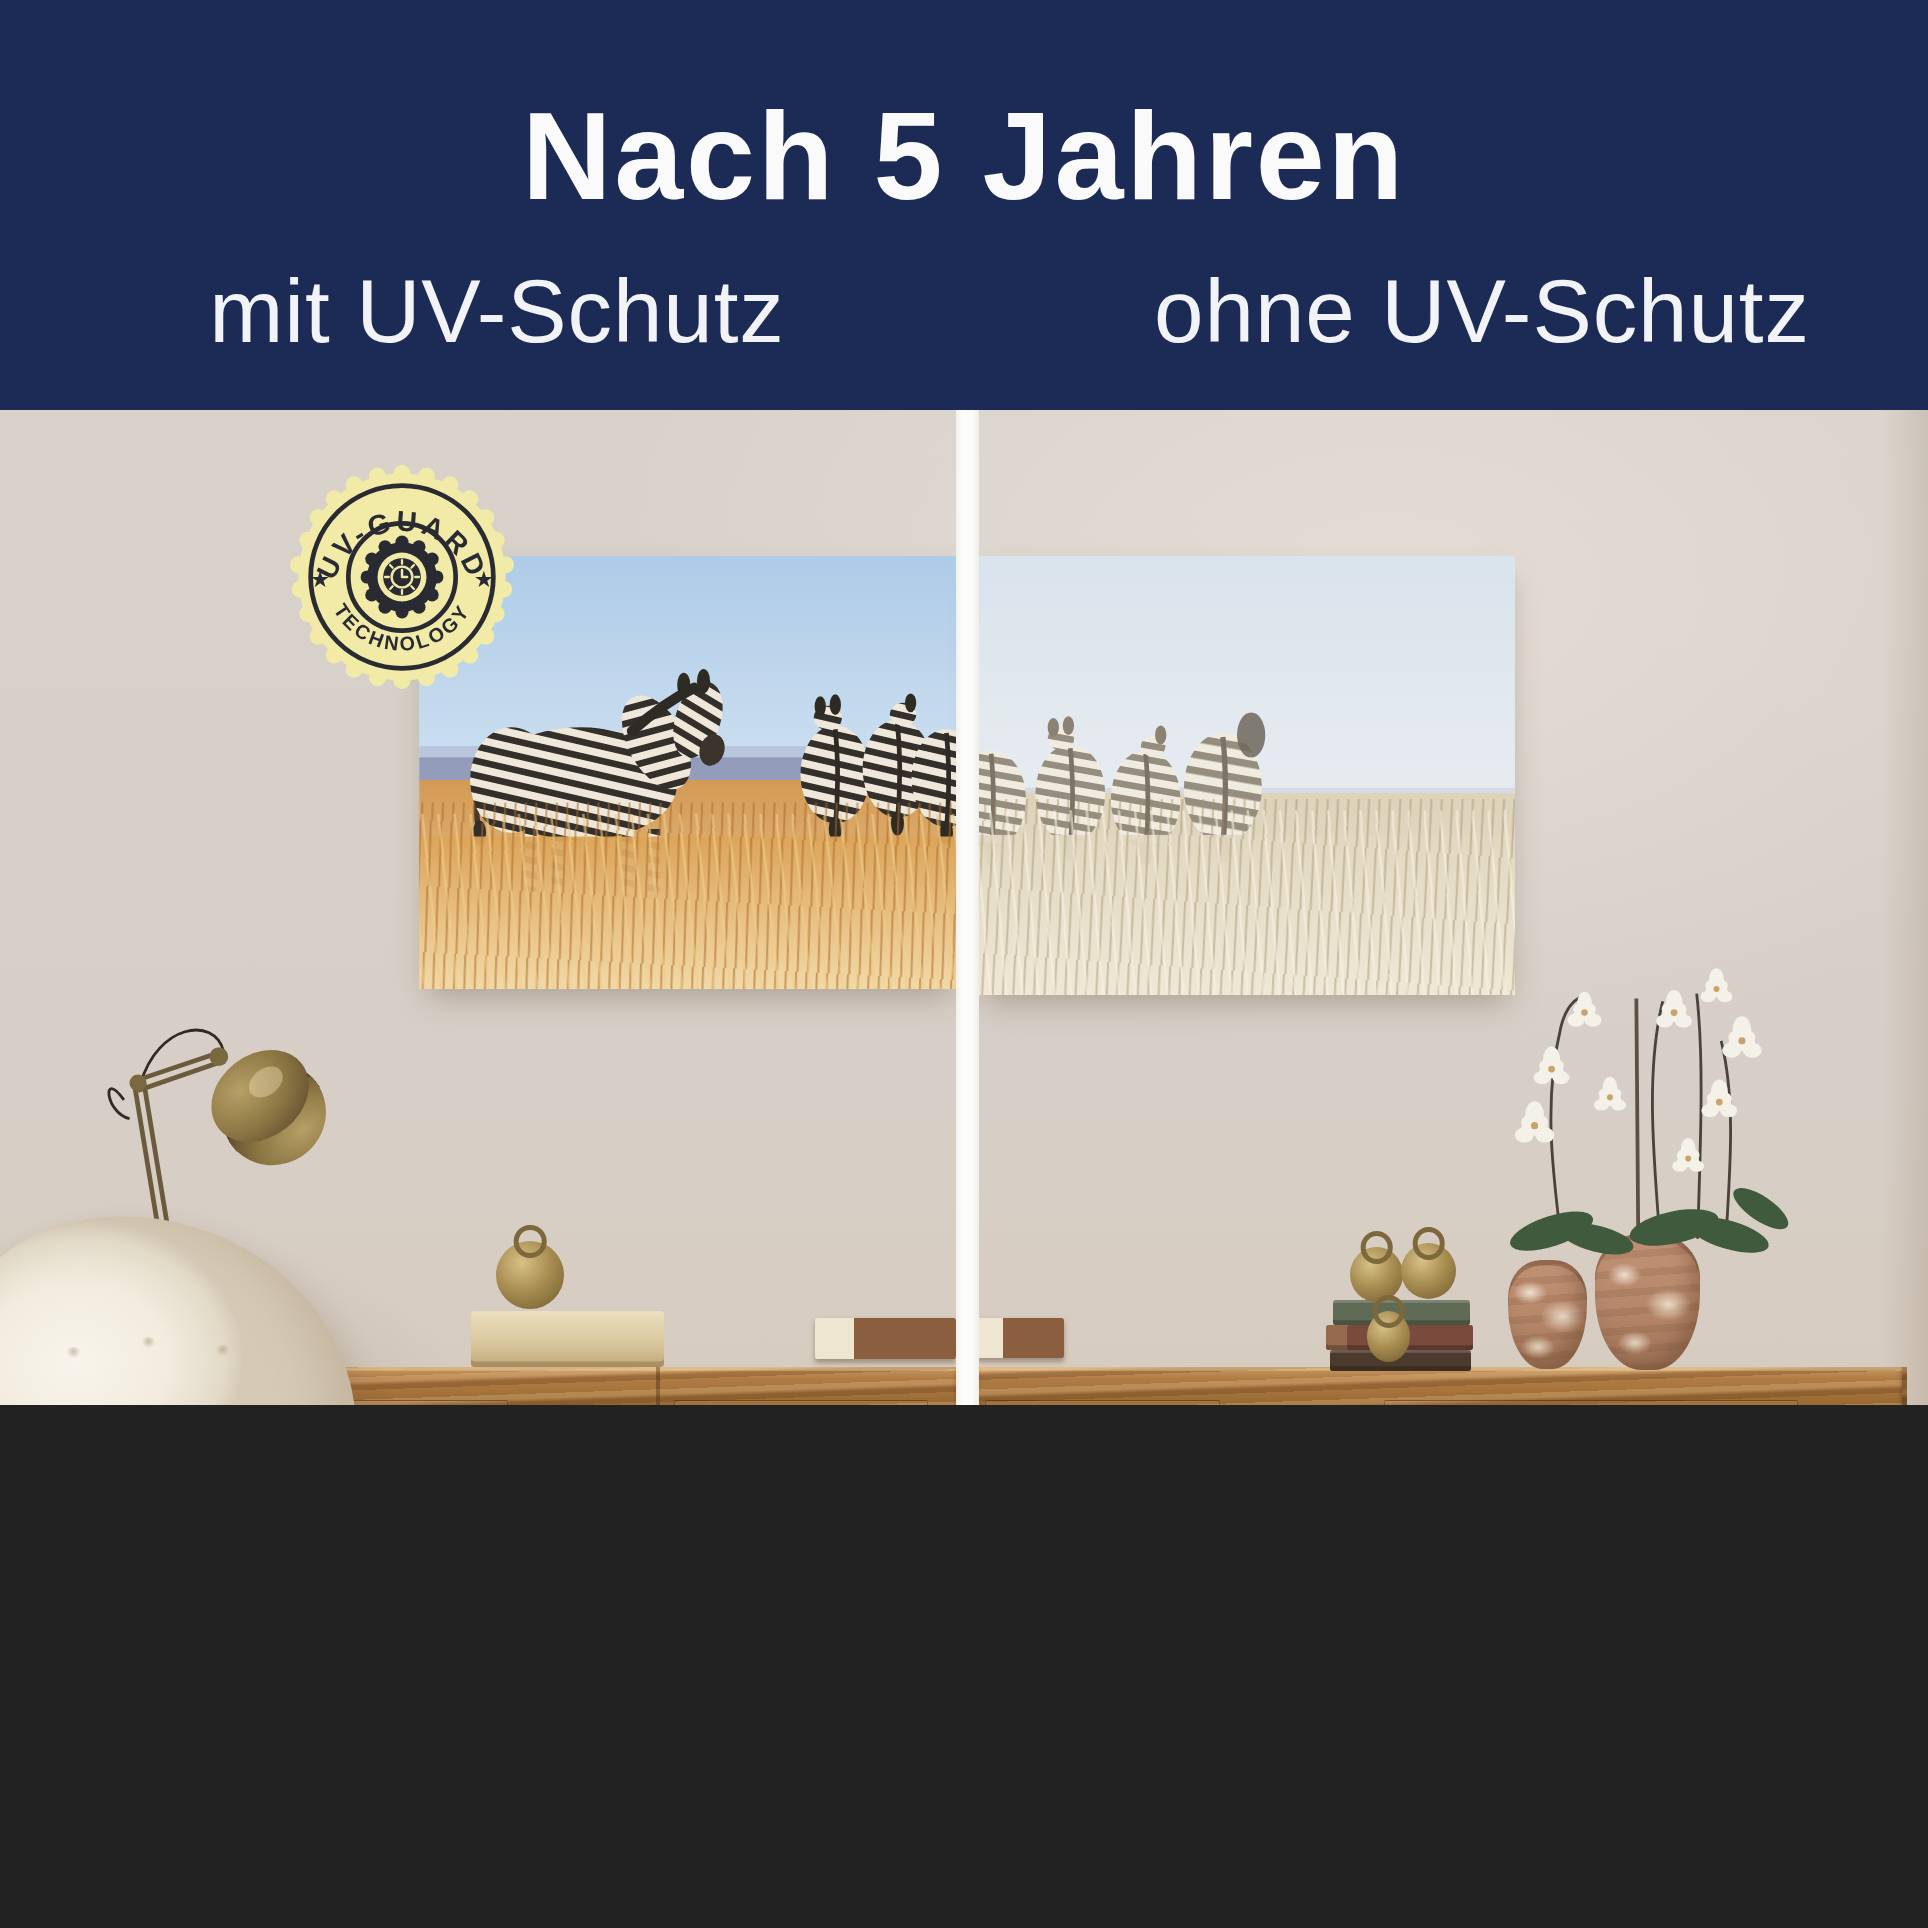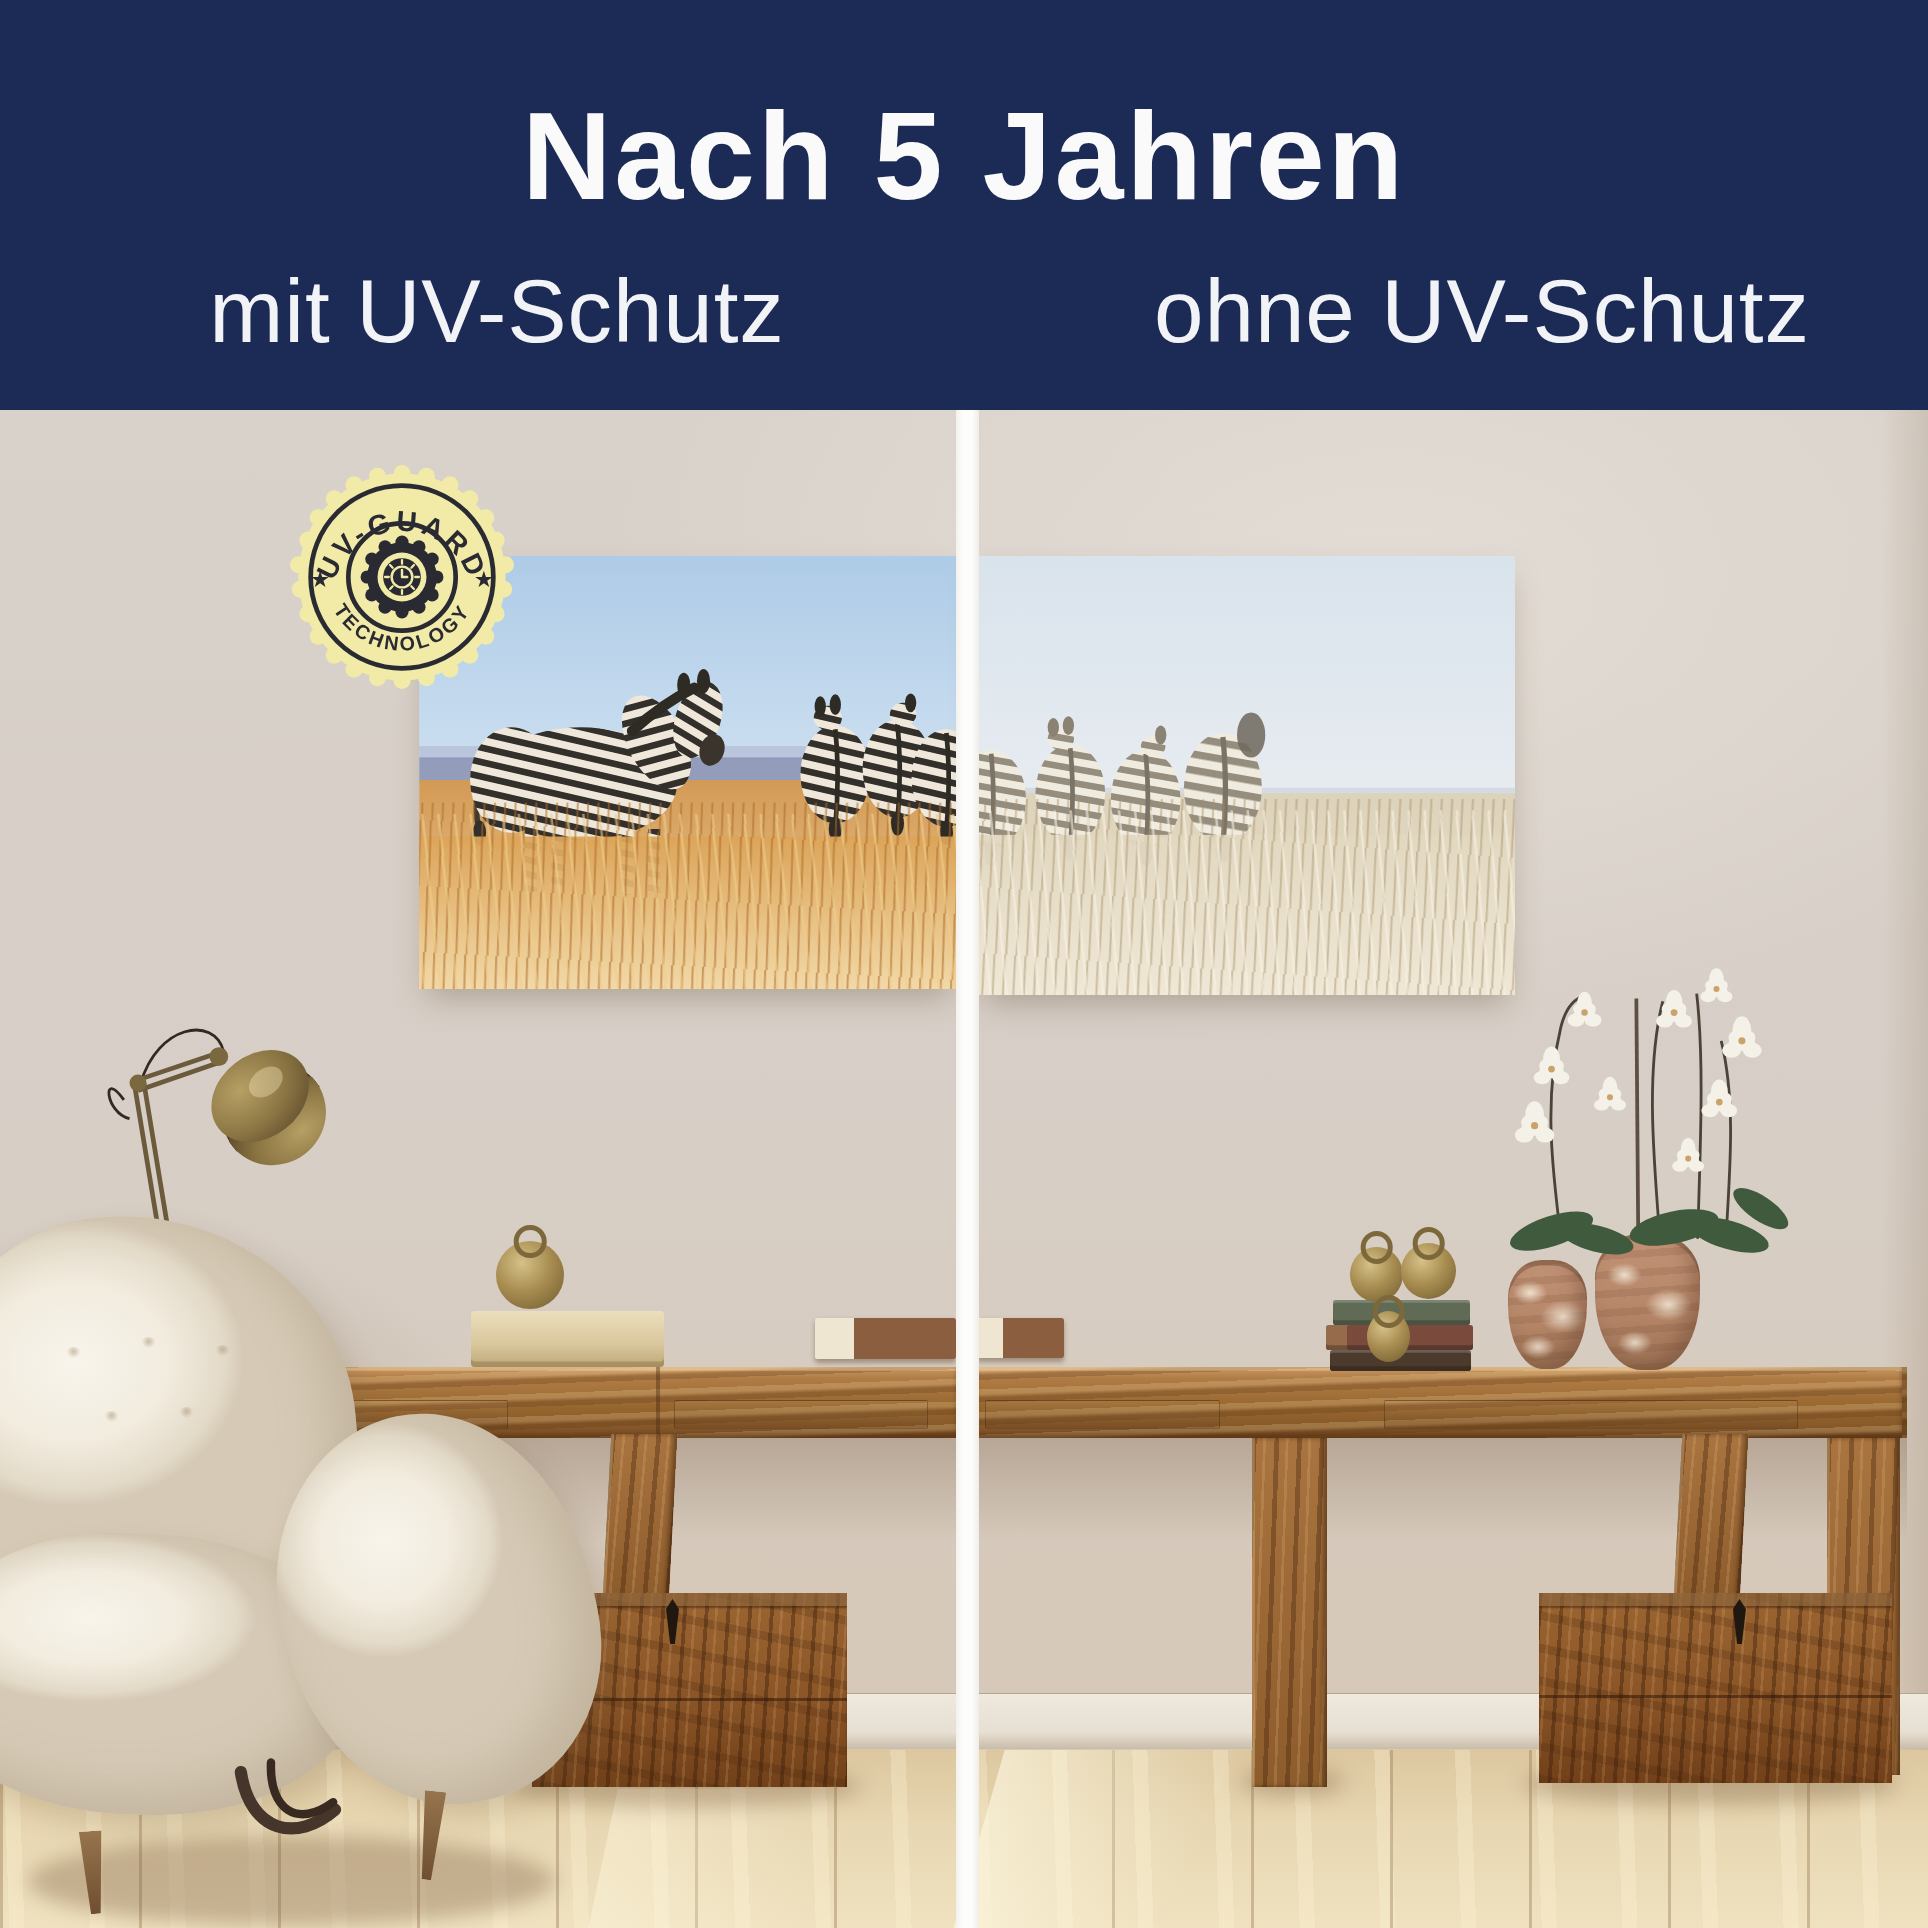--- a/index.html
+++ b/index.html
@@ -1,18 +1,18 @@
 <!DOCTYPE html>
 <html style="font-size:15px"><head>
 <meta charset="utf-8">
 <style>
   html,body{margin:0;padding:0;background:#222;}
   *{box-sizing:border-box;}
   .stage{
-    position:relative;width:1928px;height:1928px;overflow:hidden;
+    position:relative;width:1928px;height:1405px;overflow:hidden;
     font-family:"Liberation Sans",sans-serif;background:#f0abfc;
   }
   
   .header{
     position:absolute;left:0;top:0;width:1928px;height:410px;
     background:#1b2b56;z-index:8;
   }
   .header .title{
     position:absolute;left:0;top:90px;width:1928px;
     text-align:center;color:#fafafa;font-size:124px;font-weight:bold;

